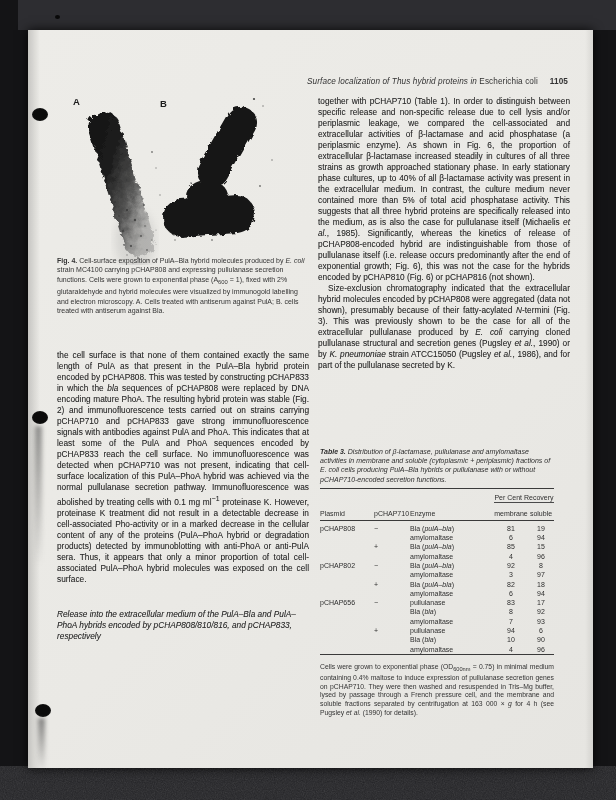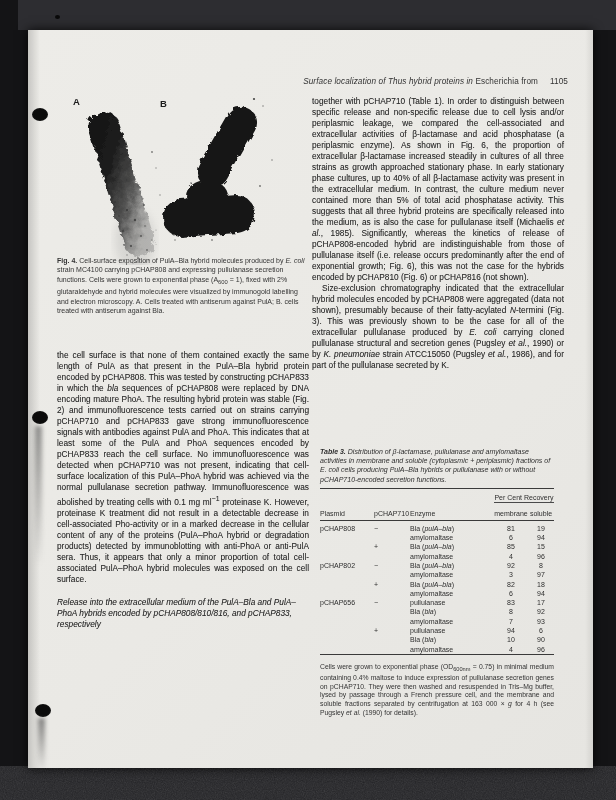--- a/index.html
+++ b/index.html
@@ -26,37 +26,37 @@
   .streak{position:absolute;filter:blur(2.2px);pointer-events:none;}
   .streak1{left:7px;top:396px;width:7px;height:140px;
     background:linear-gradient(to bottom,rgba(70,70,70,.55),rgba(120,120,120,0));}
   .streak2{left:10px;top:688px;width:7px;height:54px;
     background:linear-gradient(to bottom,rgba(60,60,60,.6),rgba(120,120,120,0));}
 
   .running-head{position:absolute;top:47px;right:25px;font-size:8.2px;color:#333;
     white-space:nowrap;letter-spacing:.1px;}
   .rh-italic{font-style:italic;}
   .rh-roman{font-style:normal;}
-  .rh-page{margin-left:12px;font-style:normal;}
+  .rh-page{margin-left:12px;font-style:normal;font-weight:bold;}
 
   .figure{position:absolute;left:29px;top:60px;width:255px;height:175px;}
   .panel-label{position:absolute;font-weight:bold;font-size:9.5px;color:#1c1c1c;}
   .label-a{left:16px;top:6px;}
   .label-b{left:103px;top:8px;}
   .micro{position:absolute;left:0;top:0;width:255px;height:175px;}
 
   .fig-caption{position:absolute;left:29px;top:226px;width:248px;
     font-size:7px;line-height:9.3px;color:#333;text-align:left;}
 
   .body-text{font-size:8.3px;line-height:11px;text-align:justify;color:#2a2a2a;
     text-shadow:0 0 .3px rgba(40,40,40,.35);}
   .body-text p{margin:0;}
   .col-left{position:absolute;left:29px;top:320px;width:252px;}
-  .col-right{position:absolute;left:284px;top:66px;width:252px;}
-  p.subhead{font-style:italic;text-align:left;margin-top:12px;margin-bottom:11px;}
+  .col-right{position:absolute;left:290px;top:66px;width:252px;}
+  p.subhead{font-style:italic;text-align:left;margin-top:24px;margin-bottom:11px;}
   p.indent{text-indent:10px;}
 
   .table-block{position:absolute;left:292px;top:417px;width:234px;color:#2e2e2e;}
   .tab-caption{margin:0 0 4px 0;font-size:7px;line-height:9.2px;font-style:italic;text-align:left;}
   .tab-caption b{font-style:italic;}
   table.t3{border-collapse:collapse;width:234px;font-size:7px;color:#2e2e2e;
     border-top:1px solid #3a3a3a;border-bottom:1px solid #3a3a3a;}
   table.t3 td,table.t3 th{padding:0;font-weight:normal;text-align:left;line-height:9.3px;height:9.3px;vertical-align:bottom;}
   table.t3 .span-head{text-align:center;border-bottom:1px solid #4a4a4a;height:13px;}
   table.t3 thead tr.cols th{border-bottom:1px solid #3a3a3a;height:15px;padding-bottom:2px;}
@@ -81,21 +81,21 @@
   <div class="speck"></div>
 
   <div class="page">
     <div class="hole hole1"></div>
     <div class="hole hole2"></div>
     <div class="hole hole3"></div>
     <div class="streak streak1"></div>
     <div class="streak streak2"></div>
 
     <div class="running-head">
-      <span class="rh-italic">Surface localization of Thus hybrid proteins in </span><span class="rh-roman">Escherichia from</span><span class="rh-page">1105</span>
+      <span class="rh-italic">Surface localization of Thus hybrid proteins in </span><span class="rh-roman">Escherichia coli</span><span class="rh-page">1105</span>
     </div>
 
     <div class="figure">
       <span class="panel-label label-a">A</span>
       <span class="panel-label label-b">B</span>
       <svg class="micro" viewBox="0 0 255 175">
         <defs>
           <linearGradient id="gradA" x1="0" y1="0" x2="0.3" y2="1">
             <stop offset="0" stop-color="#121212"></stop>
             <stop offset="0.42" stop-color="#1d1d1d"></stop>

